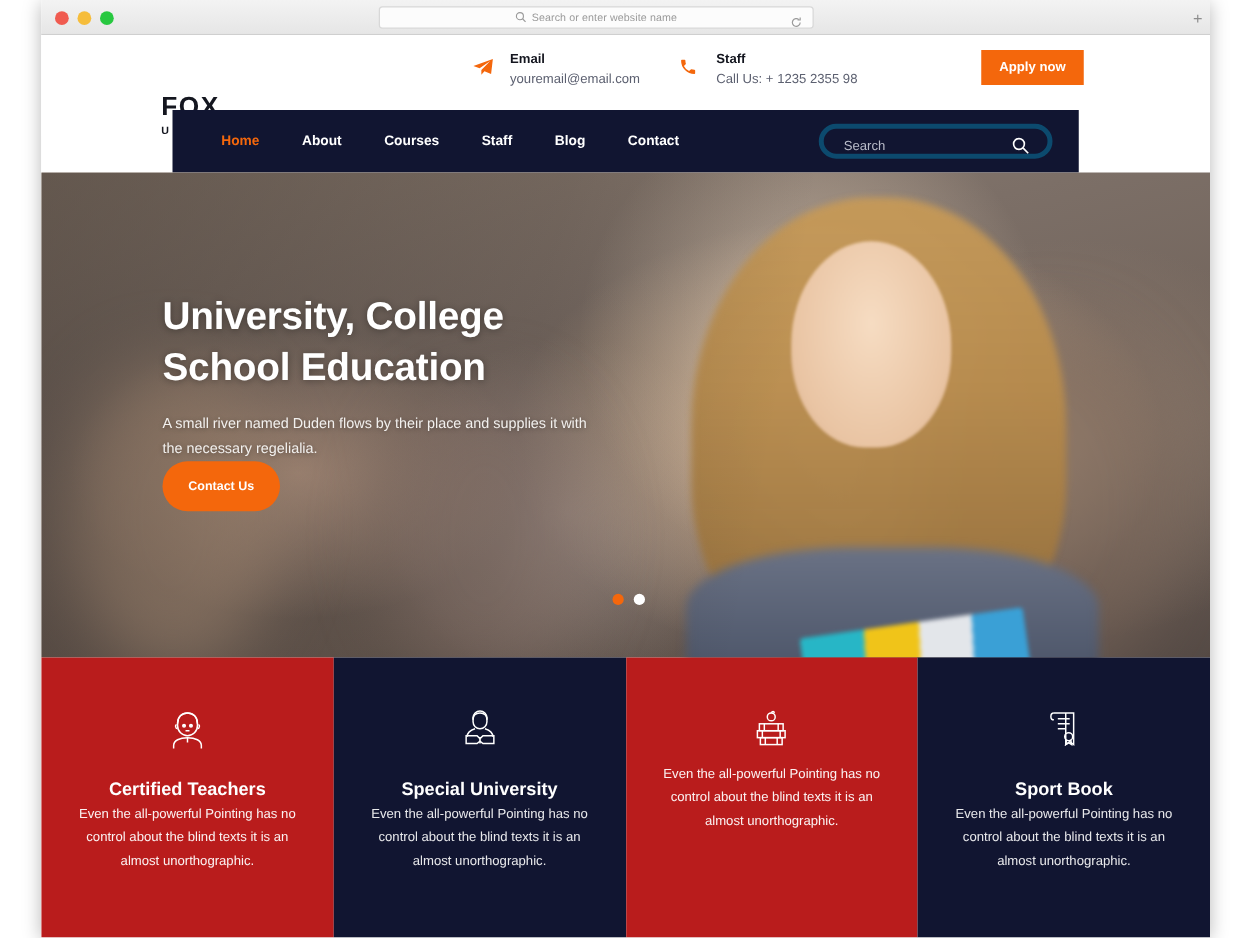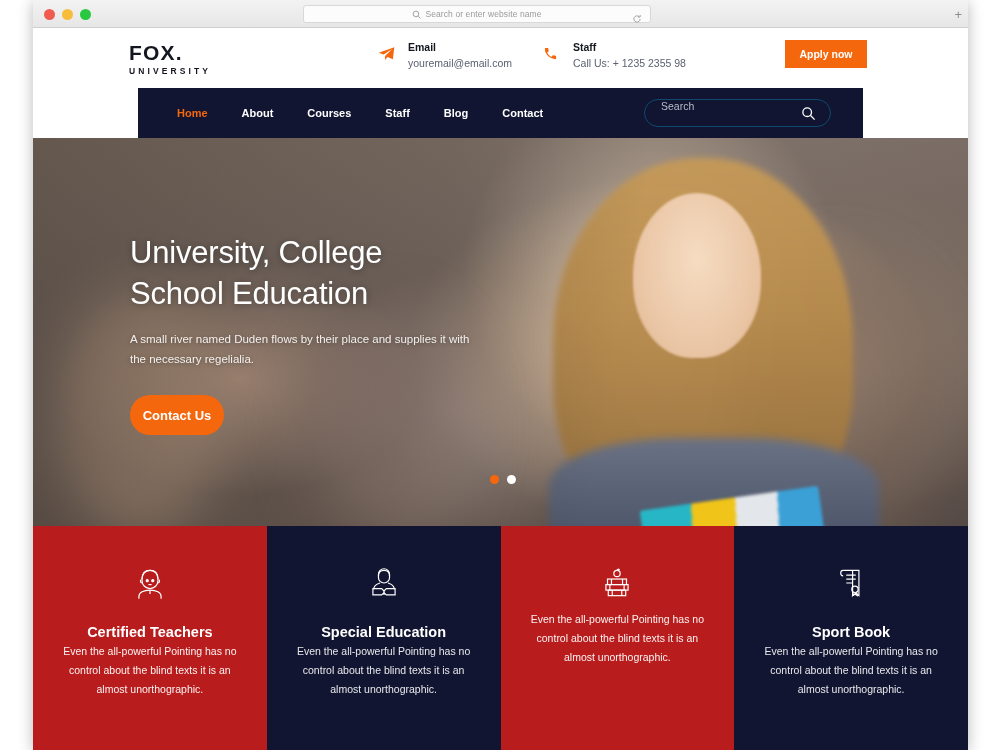--- a/index.html
+++ b/index.html
@@ -51,21 +51,21 @@
   }
 
   
   #site-header {
     position: absolute; left: 0; top: 0; width: 935px; height: 81px;
     background: #ffffff;
   }
   #logo { position: absolute; left: 96px; top: 14px; }
   #logo .logo-main {
     font-size: 21px; font-weight: bold; color: #14161f;
-    letter-spacing: 1.2px; line-height: 21px;
+    letter-spacing: 1.2px; line-height: 21px; margin-top: 33px;
   }
   #logo .logo-sub {
     font-size: 8.5px; font-weight: bold; color: #14161f;
     letter-spacing: 3.1px; line-height: 12px; margin-top: 2px;
   }
 
   .contact-block { position: absolute; top: 12px; display: flex; gap: 12px; align-items: flex-start; }
   #contact-email { left: 345px; justify-content: flex-end; }
   #contact-call { left: 510px; }
   .contact-icon { width: 18px; padding-top: 6px; }
@@ -90,24 +90,24 @@
     display: flex; align-items: center;
   }
   #nav-links { display: flex; align-items: center; margin-left: 22px; }
   .nav-link {
     font-size: 11px; font-weight: bold; color: #ffffff;
     padding: 0 17px; cursor: pointer; text-decoration: none; white-space: nowrap;
   }
   .nav-link.active { color: #f4670c; }
 
   #nav-search {
-    position: absolute; right: 32px; top: 11px;
+    position: absolute; right: 21px; top: 11px;
     width: 187px; height: 28px;
-    border: 1px solid #0c4a6e; border-radius: 14px;
-    display: flex; align-items: flex-start;
+    border: 4px solid #0c4a6e; border-radius: 14px;
+    display: flex; align-items: flex-end;
   }
   #nav-search .search-text {
     font-size: 10.5px; color: #b9bcc9; margin-left: 16px;
   }
   #nav-search .search-icon { position: absolute; right: 14px; top: 6px; }
 
   
   #hero {
     position: absolute; left: 0; top: 110px; width: 935px; height: 388px;
     overflow: hidden;
@@ -149,34 +149,34 @@
     background: linear-gradient(95deg,#27b6c6 0%, #27b6c6 28%, #f0c419 28%, #f0c419 52%, #e3e6ea 52%, #e3e6ea 75%, #3aa0d6 75%);
     transform: rotate(-8deg); filter: blur(1.5px); border-radius: 3px;
   }
   #hero-overlay {
     position: absolute; left: 0; top: 0; width: 935px; height: 388px;
     background: linear-gradient(100deg, rgba(40,32,28,.42) 0%, rgba(40,32,28,.20) 42%, rgba(40,32,28,0) 62%);
   }
 
   #hero-content { position: absolute; left: 97px; top: 94px; width: 400px; z-index: 4; }
   #hero-title {
-    font-size: 31px; font-weight: normal; color: #ffffff;
+    font-size: 31px; font-weight: bold; color: #ffffff;
     line-height: 41px; letter-spacing: -.2px;
     text-shadow: 0 1px 6px rgba(0,0,0,.33);
   }
   #hero-subtitle {
     margin-top: 15px; font-size: 11.5px; color: #f2f0ee;
     line-height: 20px; width: 356px;
     text-shadow: 0 1px 4px rgba(0,0,0,.35);
   }
   #contact-us-button {
-    margin-top: 26px; width: 94px; height: 40px;
+    width: 94px; height: 40px;
     background: #f4670c; color: #ffffff; border: none; border-radius: 20px;
     font-family: "Liberation Sans", sans-serif;
-    font-size: 13px; font-weight: bold; cursor: pointer;
+    font-size: 10px; font-weight: bold; cursor: pointer;
   }
 
   #slider-dots {
     position: absolute; left: 457px; top: 337px; display: flex; gap: 8px; z-index: 5;
   }
   .slider-dot { width: 9px; height: 9px; border-radius: 50%; cursor: pointer; }
   .slider-dot.orange { background: #f4670c; }
   .slider-dot.active { background: #ffffff; }
 
   
@@ -339,21 +339,21 @@
         <div class="feature-icon">
           <svg width="38" height="38" viewBox="0 0 48 48" fill="none" stroke="#ffffff" stroke-width="1.5">
             <path d="M17 13a7 7 0 0 1 14 0v4a7 7 0 0 1-14 0z"></path>
             <path d="M17 15c0-5 3-7 7-7s7 2 7 7"></path>
             <path d="M19 24c-5 1.5-8 4-8 8"></path>
             <path d="M29 24c5 1.5 8 4 8 8"></path>
             <path d="M10 31h11l3 3 3-3h11v8H27l-3-2.5-3 2.5H10z"></path>
             <path d="M24 34v5"></path>
           </svg>
         </div>
-        <div class="feature-title">Special Education</div>
+        <div class="feature-title">Special University</div>
         <div class="feature-desc">Even the all-powerful Pointing has no control about the blind texts it is an almost unorthographic.</div>
       </div>
 
       <div class="feature-card orange">
         <div class="feature-icon">
           <svg width="38" height="38" viewBox="0 0 48 48" fill="none" stroke="#ffffff" stroke-width="1.5">
             <path d="M24 8c1-2 3-2 3 0"></path>
             <circle cx="24" cy="12" r="4"></circle>
             <rect x="12" y="19" width="24" height="7"></rect>
             <rect x="10" y="26" width="28" height="7"></rect>

